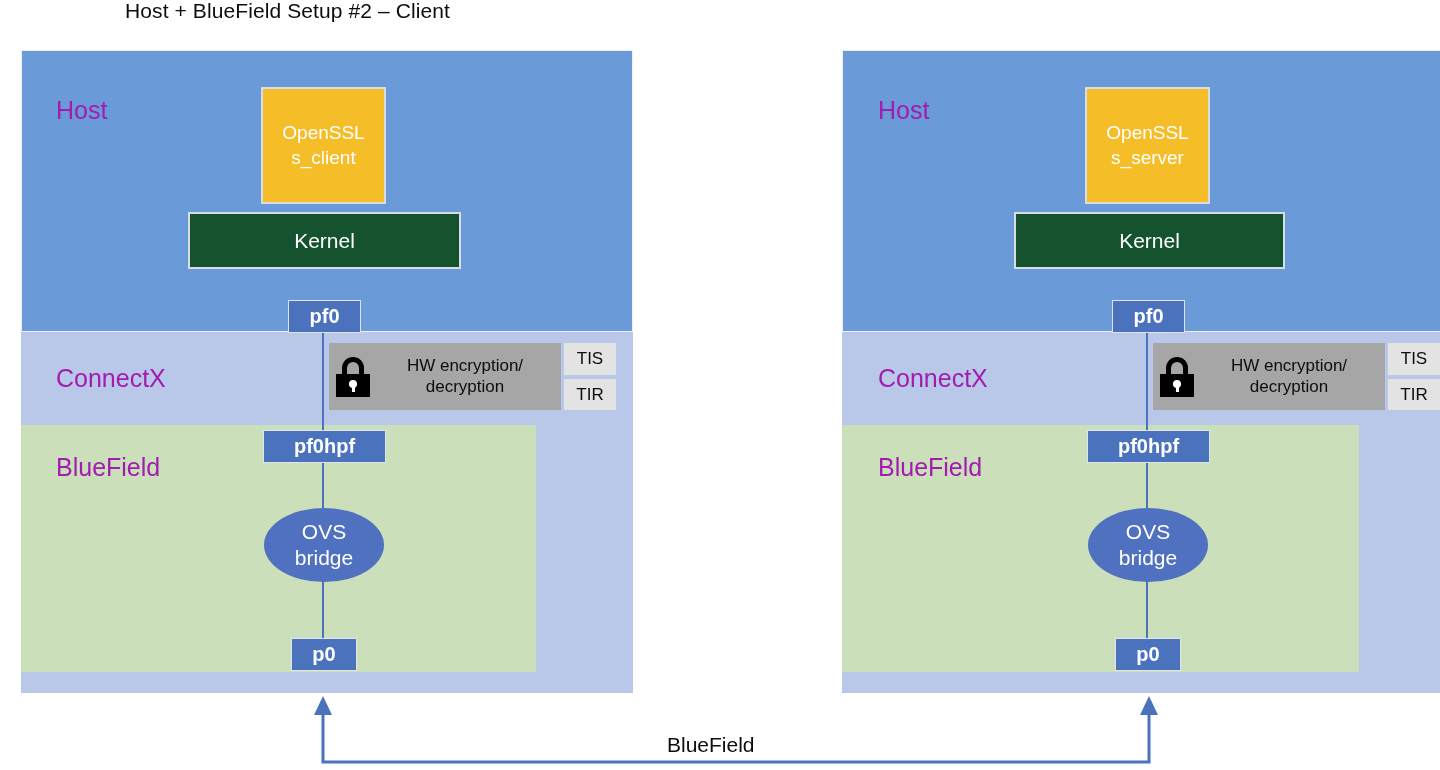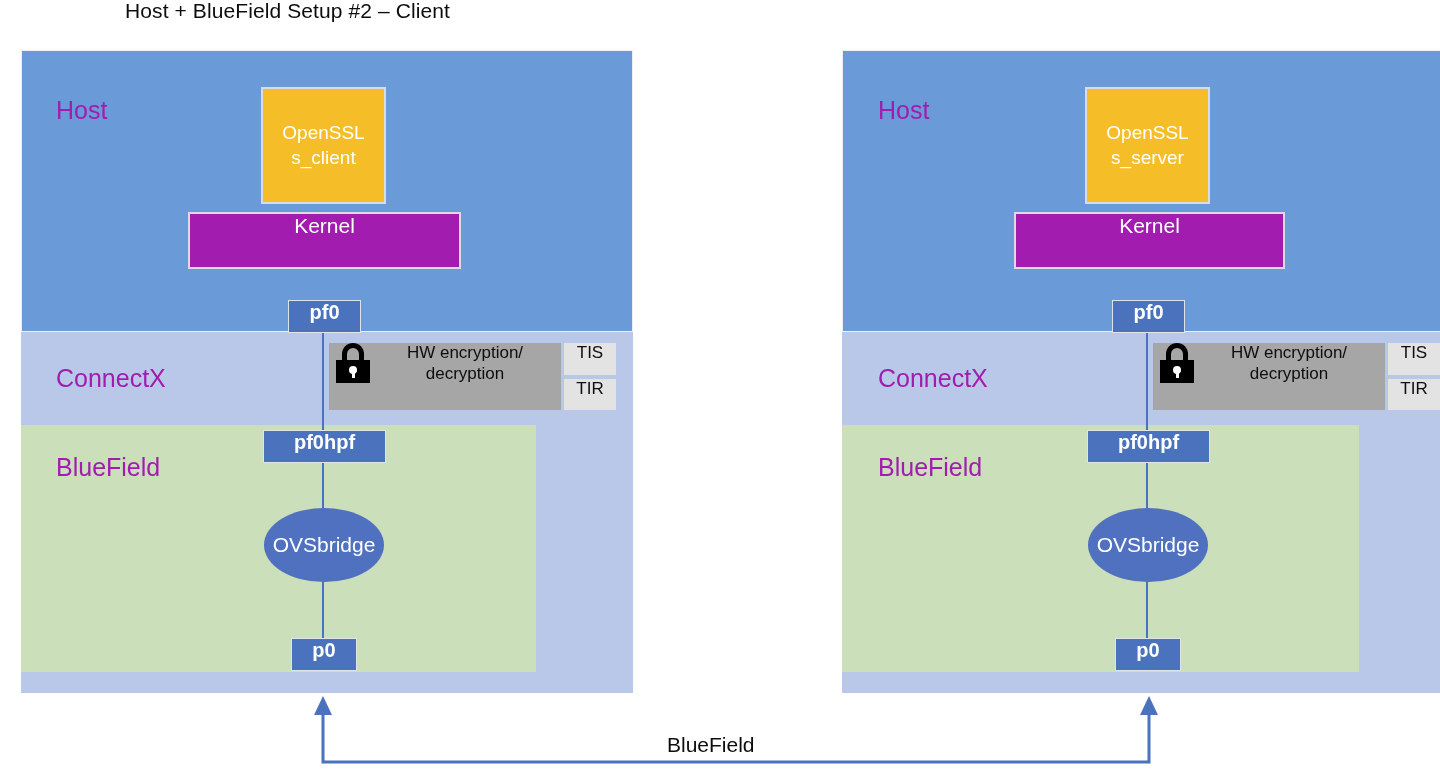--- a/index.html
+++ b/index.html
@@ -23,27 +23,27 @@
   .layer-cx{background:#b9c7e8;}
   .layer-bf-bg{background:#b9c7e8;}
   .layer-bf{background:#cbdfbb;}
 
   .layer-label{
     position:absolute;font-size:25px;color:#a21caf;white-space:nowrap;
   }
 
   
   .box{position:absolute;box-sizing:border-box;display:flex;
-       justify-content:center;text-align:center;}
+       align-items:center;justify-content:center;text-align:center;}
   .box-openssl{
     background:#f5be28;border:2px solid #d9dde2;color:#ffffff;
     font-size:19px;line-height:1.28;flex-direction:column;
   }
   .box-kernel{
-    background:#a21caf;border:2px solid #d9dde2;color:#ffffff;font-size:21px;
+    background:#14532d;border:2px solid #d9dde2;color:#ffffff;font-size:21px;
   }
   .box-port{
     background:#4a72bd;border:1px solid #dfe4ea;color:#ffffff;font-size:20px;
     font-weight:600;
   }
   .box-hw{
     background:#a6a6a6;color:#0d0d0d;font-size:17px;line-height:1.22;
     justify-content:flex-start;
   }
   .hw-text{flex:1;text-align:center;padding-left:2px;padding-right:4px;}
@@ -65,21 +65,21 @@
     position:absolute;left:14px;top:23px;width:8px;height:8px;
     background:#fff;border-radius:50%;
   }
   .lock .keyslot{
     position:absolute;left:16.5px;top:28px;width:3px;height:7px;background:#fff;
   }
 
   
   .ovs{
     position:absolute;background:#5070c0;border-radius:50%;
-    display:flex;flex-direction:row;align-items:center;justify-content:center;
+    display:flex;flex-direction:column;align-items:center;justify-content:center;
     color:#fff;font-size:21px;line-height:1.22;text-align:center;
   }
 
   
   .vline{position:absolute;background:#4a72bd;width:2px;}
   .net{position:absolute;}
   .net svg{display:block;}
   .net-label{
     position:absolute;font-size:21px;color:#0d0d0d;white-space:nowrap;
   }

